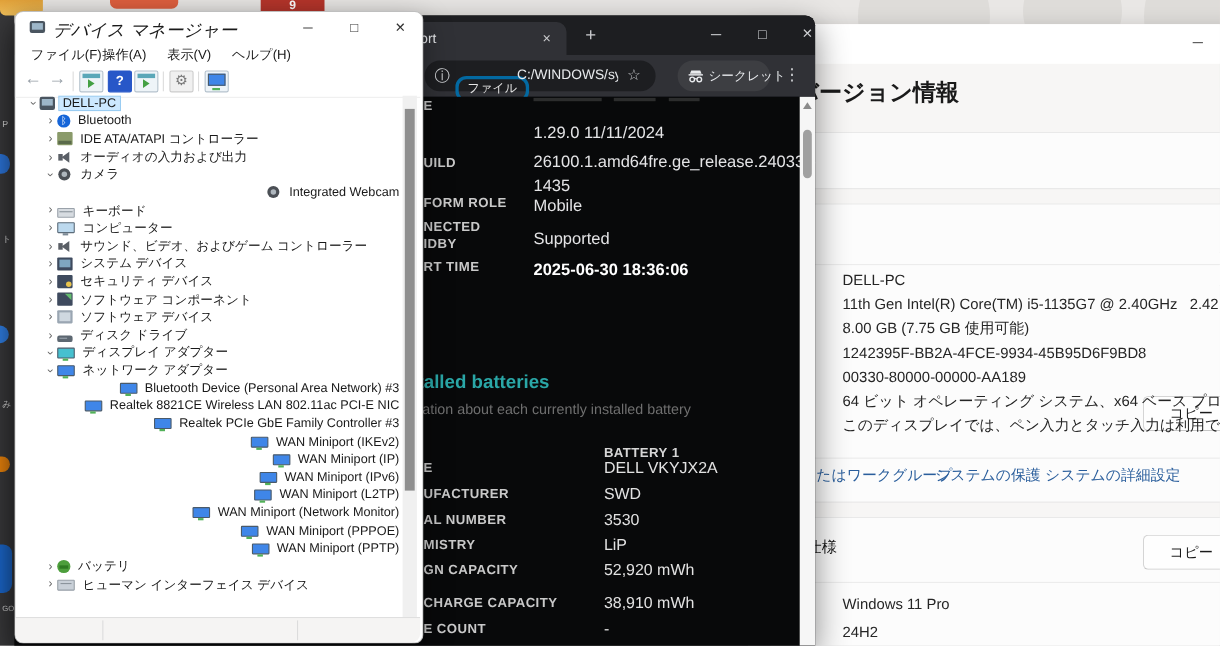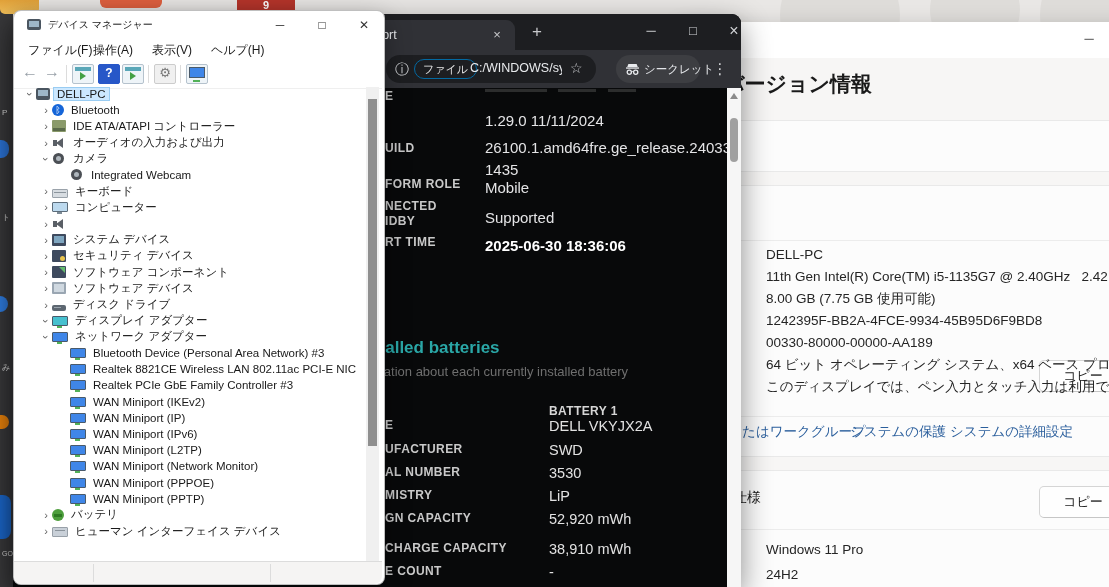--- a/index.html
+++ b/index.html
@@ -52,22 +52,22 @@
        color:#e8eaed;font-size:12.5px;}
   #tab-title{position:absolute;left:8px;top:8px;white-space:nowrap;}
   #tab-close{position:absolute;left:176px;top:7px;width:16px;height:16px;text-align:center;
        line-height:15px;font-size:13px;color:#c8c9cc;}
   #new-tab{left:514px;top:8px;width:20px;height:20px;color:#c8c9cc;font-size:17px;text-align:center;line-height:20px;}
   .bwc{position:absolute;top:0;width:34px;height:34px;color:#cfd1d4;text-align:center;line-height:34px;font-size:13px;}
   #toolbar{left:0;top:36px;width:728px;height:38px;background:#303136;}
   #omnibox{position:absolute;left:373px;top:5px;width:210px;height:28px;background:#1d1e21;
       border-radius:14px;color:#e8eaed;}
   #info-icon{position:absolute;left:9px;top:6px;font-size:14px;color:#cfd1d4;}
-  #scheme-chip{position:absolute;left:28px;top:4px;height:18px;line-height:18px;padding:0 8px;
-      border:1px solid #0369a1;border-radius:10px;font-size:11px;color:#e6e6e6;}
+  #scheme-chip{position:absolute;left:28px;top:14px;height:18px;line-height:18px;padding:0 8px;
+      border:3px solid #0369a1;border-radius:10px;font-size:11px;color:#e6e6e6;}
   #omni-url{position:absolute;left:84px;top:6px;font-size:12.5px;white-space:nowrap;width:92px;overflow:hidden;}
   #star-icon{position:absolute;left:184px;top:5px;font-size:14px;color:#c6c8cb;}
   #incog-badge{position:absolute;left:603px;top:5px;width:84px;height:28px;background:#3d3e42;
       border-radius:14px;color:#e8eaed;font-size:11.5px;}
   #incog-badge svg{position:absolute;left:9px;top:8px;}
   #incog-label{position:absolute;left:28px;top:7px;white-space:nowrap;}
   #brw-menu{position:absolute;left:697px;top:5px;width:20px;height:28px;color:#cfd1d4;
       font-size:15px;text-align:center;line-height:28px;}
   #content{left:0;top:74px;width:728px;height:499px;background:#08090a;overflow:hidden;}
   .rlabel{position:absolute;left:372px;font-size:12px;font-weight:bold;letter-spacing:.4px;
@@ -83,42 +83,42 @@
   .bat-value{position:absolute;left:536px;font-size:14.5px;color:#e2e2e2;}
   #bscroll{position:absolute;left:714px;top:74px;width:14px;height:499px;background:#f6f6f6;}
   #bscroll-up{position:absolute;left:3px;top:5px;width:0;height:0;border-left:4px solid transparent;
       border-right:4px solid transparent;border-bottom:6px solid #8a8a8a;}
   #bscroll-thumb{position:absolute;left:3px;top:30px;width:8px;height:44px;background:#a0a0a0;border-radius:4px;}
 
   
   #devmgr{left:13px;top:10px;width:370px;height:573px;background:#ffffff;z-index:10;
      border-radius:8px;border:1px solid rgba(0,0,0,.25);box-shadow:0 10px 26px rgba(0,0,0,.35);}
   #dm-titlebar{left:0;top:0;width:368px;height:28px;}
-  #dm-title{position:absolute;left:34px;top:7px;font-size:10px;color:#1a1a1a;white-space:nowrap;}
+  #dm-title{position:absolute;left:34px;top:7px;font-size:16px;color:#1a1a1a;white-space:nowrap;font-style:italic;}
   .dwc{position:absolute;top:2px;width:26px;height:24px;color:#333;text-align:center;line-height:24px;font-size:12px;}
   #dm-menubar{left:0;top:28px;width:368px;height:22px;text-align:center;}
   .menu-item{position:absolute;top:3px;font-size:12px;color:#1a1a1a;white-space:nowrap;}
   #dm-toolbar{left:0;top:50px;width:368px;height:27px;border-bottom:1px solid #efefef;}
   .nav-arrow{position:absolute;top:2px;font-size:16px;font-weight:bold;color:#98a0a8;}
   .tb-sep{position:absolute;top:4px;width:1px;height:18px;background:#dcdcdc;}
   .tb-box{position:absolute;top:3px;width:20px;height:18px;border:1px solid #b5c2cd;background:#eef4f8;border-radius:2px;}
   .tb-box.panel:before{content:"";position:absolute;left:2px;top:2px;right:2px;height:4px;background:#5aa7b8;}
   .tb-box.panel:after{content:"";position:absolute;left:7px;bottom:3px;border-left:6px solid #44a044;
      border-top:4px solid transparent;border-bottom:4px solid transparent;}
   .tb-box.help{background:#2757c8;border-color:#2757c8;color:#fff;font-weight:bold;font-size:12px;
      text-align:center;line-height:17px;}
   .tb-box.gear{background:#f0f0f0;border-color:#cccccc;color:#777;font-size:13px;text-align:center;line-height:16px;}
   .tb-box.devs:before{content:"";position:absolute;left:2px;top:2px;right:2px;height:9px;background:#3f86e8;border:1px solid #4a5a6a;}
   .tb-box.devs:after{content:"";position:absolute;left:6px;bottom:1px;width:7px;height:2px;background:#52b158;}
 
   #tree{left:4px;top:75px;width:348px;height:475px;overflow:hidden;}
   .trow{height:16.2px;display:flex;align-items:center;white-space:nowrap;}
   .trow.lvl0{padding-left:6px;}
   .trow.lvl1{padding-left:22px;}
-  .trow.lvl2{padding-left:40px;}
+  .trow.lvl2{padding-left:40px;justify-content:flex-end;}
   .arrow{width:12px;flex:none;font-size:11px;color:#636363;text-align:center;line-height:12px;}
   .arrow.expanded{transform:rotate(90deg);}
   .tlabel{font-size:11.5px;color:#191919;padding:0 3px;}
   .trow.sel .tlabel{background:#cce8ff;outline:1px solid #99ccf2;}
 
   .ti{width:14px;height:12px;position:relative;display:inline-block;margin-right:4px;flex:none;}
   .ti:before,.ti:after{content:"";position:absolute;}
   .computer-icon{background:#4a5560;border-radius:2px;}
   .computer-icon:after{left:2px;top:2px;right:2px;bottom:4px;background:#9db6c8;}
   .bluetooth-icon{background:#1565d8;border-radius:50%;width:12px;height:12px;color:#fff;
@@ -360,20 +360,21 @@
         <span class="tlabel">キーボード</span>
       </div>
       <div class="trow lvl1">
         <span class="arrow collapsed">›</span>
         <span class="ti computer-monitor-icon"></span>
         <span class="tlabel">コンピューター</span>
       </div>
       <div class="trow lvl1">
         <span class="arrow collapsed">›</span>
         <span class="ti audio-icon"></span>
+        <span class="tlabel">サウンド、ビデオ、およびゲーム コントローラー</span>
       </div>
       <div class="trow lvl1">
         <span class="arrow collapsed">›</span>
         <span class="ti system-device-icon"></span>
         <span class="tlabel">システム デバイス</span>
       </div>
       <div class="trow lvl1">
         <span class="arrow collapsed">›</span>
         <span class="ti security-icon"></span>
         <span class="tlabel">セキュリティ デバイス</span>

